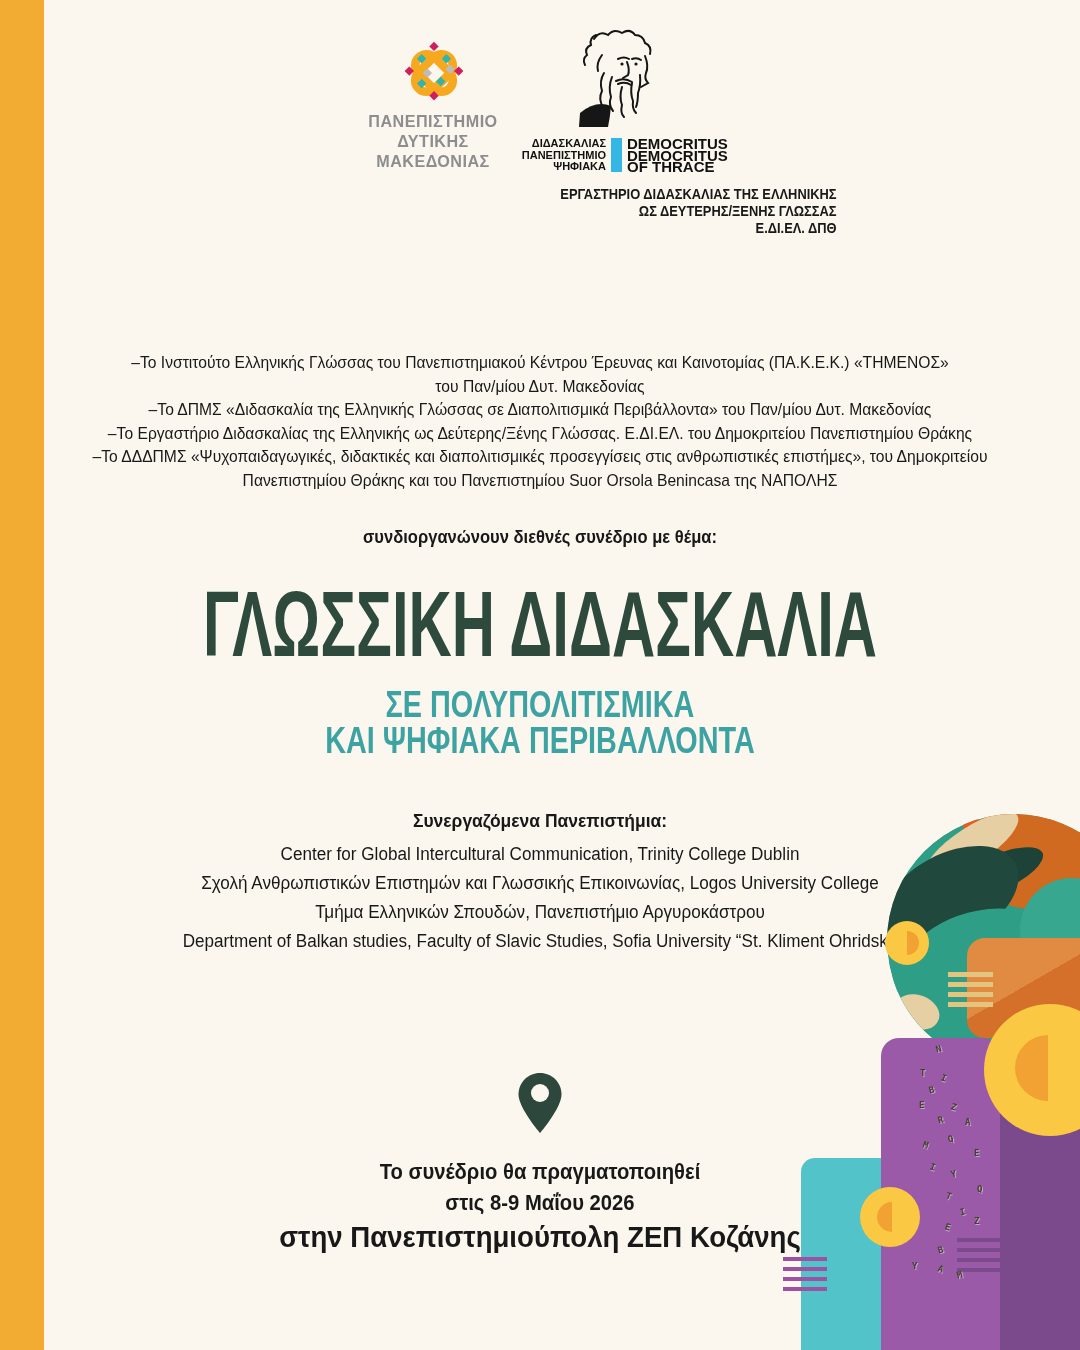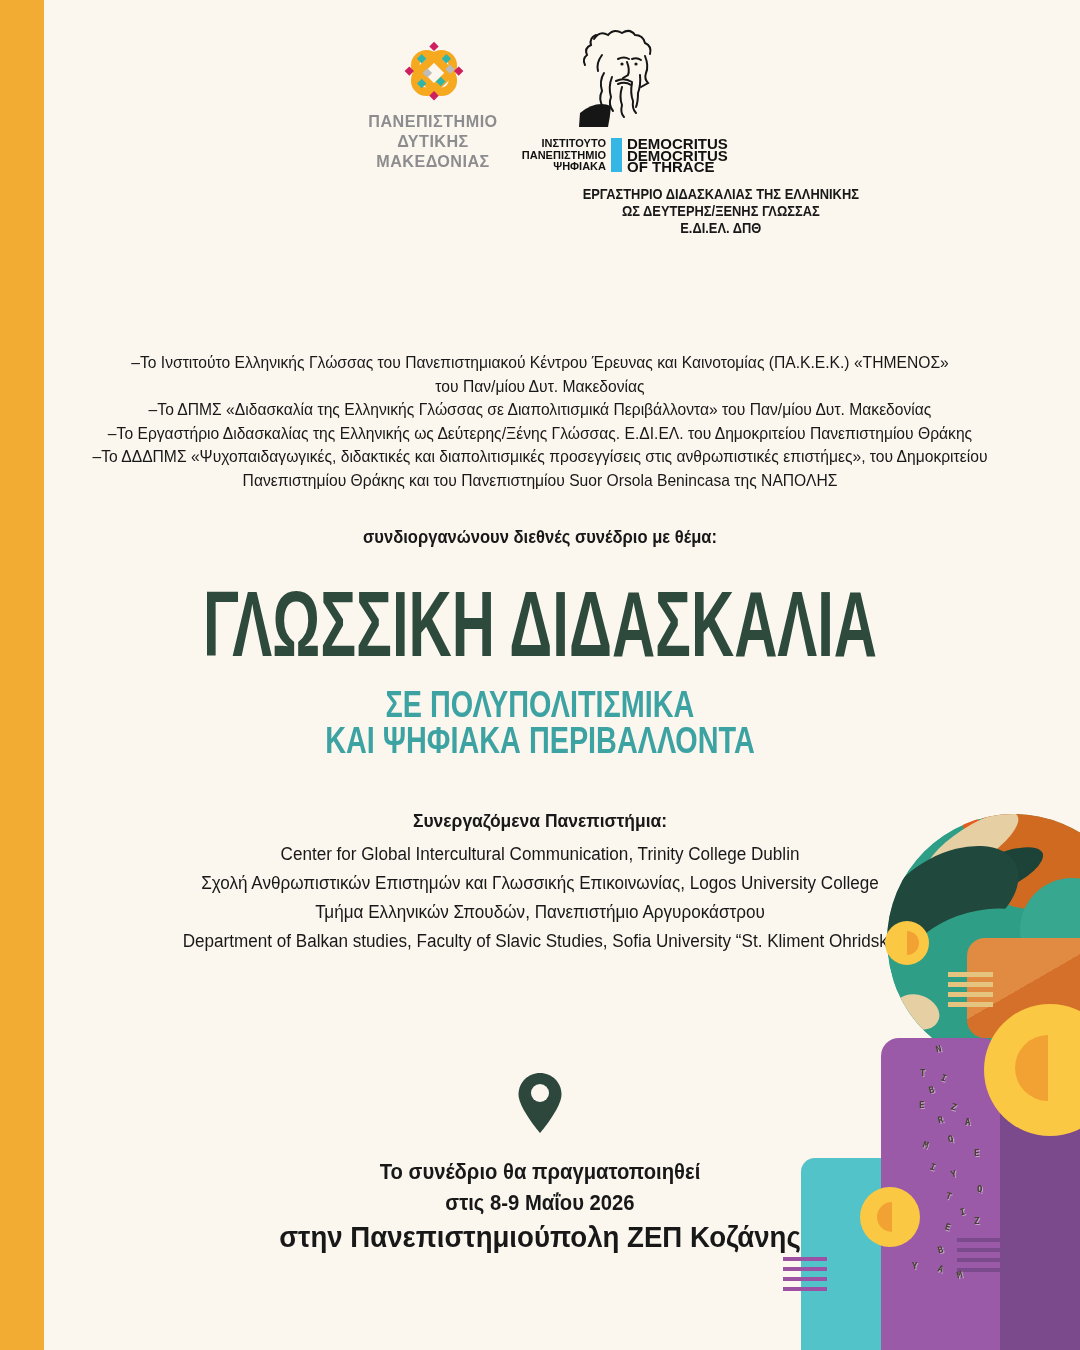--- a/index.html
+++ b/index.html
@@ -21,22 +21,22 @@
   .uowm-wordmark{left:333px;top:112px;width:200px;text-align:center;
     color:#8d8d90;font-weight:bold;font-size:17px;line-height:20px;letter-spacing:.5px;}
   .duth-head{left:566px;top:24px;width:96px;height:104px;}
   .duth-lockup{left:520px;top:138px;display:flex;align-items:center;}
   .duth-greek{width:86px;text-align:right;font-size:11px;font-weight:bold;line-height:11.5px;color:#111;}
   .duth-bar{width:11px;height:34px;background:#35b7e5;margin:0 5px;}
   .duth-english{font-size:15px;font-weight:bold;line-height:11.5px;color:#111;text-align:left;}
 
   .org-left{left:284px;top:186px;width:200px;text-align:center;
     font-size:14px;font-weight:bold;line-height:17px;}
-  .org-right{left:533px;top:186px;width:330px;text-align:center;
-    font-size:14px;font-weight:bold;line-height:17px;margin-left:36px;}
+  .org-right{left:533px;top:186px;width:330px;text-align:right;
+    font-size:14px;font-weight:bold;line-height:17px;}
   .org-right div{transform-origin:left center;}
 
   
   .intro{top:351px;font-size:17px;line-height:23.5px;}
   .intro div{white-space:nowrap;}
 
   .organizer{top:527px;font-size:18px;font-weight:bold;}
 
   .main-title{top:578px;font-size:92px;font-weight:bold;color:#2d4a3c;
     line-height:92px;white-space:nowrap;transform:scaleX(.65);transform-origin:center;}
@@ -128,21 +128,21 @@
     <circle cx="56" cy="39" r="1.6" fill="#151515" stroke="none"></circle>
     <circle cx="70" cy="39" r="1.6" fill="#151515" stroke="none"></circle>
     <path d="M61,37 q3,8 1,13 l-5,3"></path>
     <path d="M50,56 q8,-4 16,1 M52,59 q7,-3 13,1"></path>
     <path d="M38,48 q-5,8 -2,18 q-4,8 1,16 M46,52 q-4,10 -1,20 q-3,8 2,14 M56,62 q-3,10 0,18 q-2,8 2,12 M66,58 q-2,10 1,18 q-1,8 3,12 M74,50 q1,10 -2,18 q0,9 -2,14"></path>
     <path d="M14,88 q16,-13 31,-7 q-1,12 -3,21 l-29,0 z" fill="#161616" stroke="none"></path>
   </svg>
 
   <div class="abs duth-lockup">
     <div class="duth-greek">
-      <div>ΙΝΣΤΙΤΟΥΤΟ</div>
+      <div>ΔΙΔΑΣΚΑΛΙΑΣ</div>
       <div>ΠΑΝΕΠΙΣΤΗΜΙΟ</div>
       <div>ΨΗΦΙΑΚΑ</div>
     </div>
     <div class="duth-bar"></div>
     <div class="duth-english">
       <div>DEMOCRITUS</div>
       <div>DEMOCRITUS</div>
       <div>OF THRACE</div>
     </div>
   </div>

